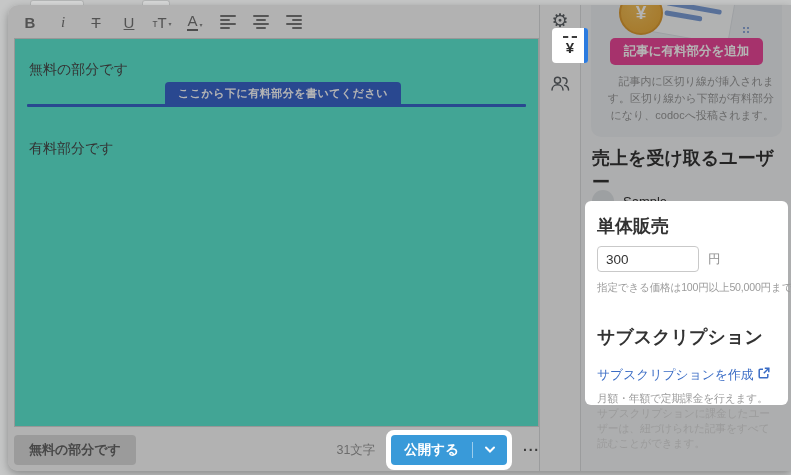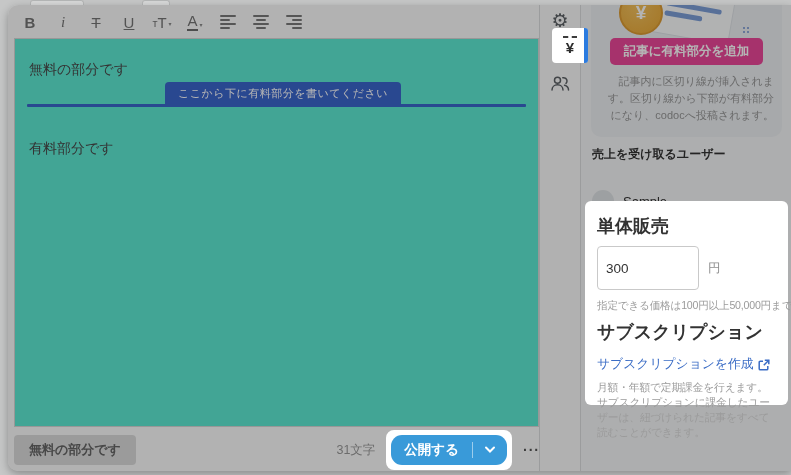--- a/index.html
+++ b/index.html
@@ -37,31 +37,31 @@
   .al { display:flex; flex-direction:column; gap:2px; width:16px; }
   .al span { height:2px; background:#7b7b7b; border-radius:1px; }
   .al span:nth-child(odd) { width:16px; }
   .al span:nth-child(even) { width:10px; }
   .al.c { align-items:center; } .al.r { align-items:flex-end; } .al.l { align-items:flex-start; }
 
   
   .editor-box { position:absolute; left:6px; top:33px; width:525px; height:389px; background:#5eead4; border:1px solid #d7d7d7; }
   .free-text { position:absolute; left:14px; top:22px; font-size:14px; color:#4a4a4a; }
   .paid-text { position:absolute; left:14px; top:101px; font-size:14px; color:#4a4a4a; }
-  .divider { position:absolute; left:0; right:0; top:42px; height:26px; }
+  .divider { position:absolute; left:0; right:0; top:42px; height:26px;font-weight:bold; }
   .divider-line { position:absolute; left:12px; right:12px; bottom:0; height:3px; background:#3b66cc; border-radius:1px; }
   .divider-tab { position:absolute; left:150px; bottom:3px; height:22px; line-height:22px; padding:0 13px; background:#3b66cc; color:#fff; font-size:11px; border-radius:4px 4px 0 0; letter-spacing:0.5px; }
 
   
   .bottom-bar { position:absolute; left:6px; top:424px; width:526px; height:42px; display:flex; align-items:center; }
   .tag-btn { height:30px; padding:0 15px; background:#dcdcdc; color:#666; border:none; border-radius:4px; font-size:13px; font-weight:bold; font-family:inherit; cursor:pointer; }
   .right-group { margin-left:auto; display:flex; align-items:center; gap:11px; }
   .char-count { font-size:12.5px; color:#9a9a9a; }
   .publish-spot { position:relative; background:#fff; border-radius:8px; padding:5px; }
-  .publish-btn { display:flex; align-items:center; height:30px; background:#399ad9; border:none; border-radius:11px; color:#fff; font-weight:bold; font-size:13.5px; font-family:inherit; cursor:pointer; }
+  .publish-btn { display:flex; align-items:center; height:30px; background:#399ad9; border:none; border-radius:4px; color:#fff; font-weight:bold; font-size:13.5px; font-family:inherit; cursor:pointer; }
   .publish-label { padding:0 13px; }
   .pub-sep { width:1px; height:16px; background:rgba(255,255,255,0.5); }
   .pub-chev { padding:0 11px; display:flex; align-items:center; }
   .more-btn { border:none; background:none; color:#555; font-size:14px; font-weight:bold; letter-spacing:1px; cursor:pointer; font-family:inherit; }
 
   
   .rail { position:absolute; left:531px; top:0; width:42px; height:100%; background:#fbfbfb; border-left:1px solid #dcdedf; border-right:1px solid #dcdedf; }
   .gear-btn { position:absolute; left:0; right:0; top:4px; text-align:center; font-size:19px; color:#5e6367; cursor:pointer; }
   .yen-spot { position:absolute; left:12px; top:23px; width:36px; height:35px; background:#fff; border-radius:4px; display:flex; flex-direction:column; align-items:center; justify-content:center; cursor:pointer; }
   .yen-dash { width:14px; border-top:2px dashed #3d3d3d; margin-bottom:2px; }
@@ -73,34 +73,34 @@
   .panel { position:absolute; left:573px; top:0; width:210px; height:100%; background:#f6f7f8; }
   .inner-panel { position:absolute; left:10px; top:0; width:191px; height:132px; background:#edf0f3; border-radius:0 0 10px 10px; }
   .illus { position:relative; height:34px; }
   .doc { position:absolute; left:62px; top:-18px; width:80px; height:52px; background:#fbfcfd; border:1px solid #dfe3e7; border-radius:4px; transform:rotate(10deg); padding:7px 0 0 11px; }
   .doc span { display:block; height:5px; border-radius:2px; background:#7d9fd8; margin-bottom:5px; }
   .doc span:nth-child(1) { width:56px; } .doc span:nth-child(2) { width:56px; } .doc span:nth-child(3) { width:38px; }
   .coin { position:absolute; left:28px; top:-14px; width:44px; height:44px; border-radius:50%; background:radial-gradient(circle at 40% 35%, #f4c25e, #e9a836); border:2px solid #dd9c33; display:flex; align-items:center; justify-content:center; color:#fff; font-size:19px; font-weight:bold; }
   .dot-deco { position:absolute; left:152px; top:22px; width:2px; height:2px; background:#8fa9d9; box-shadow:4px 0 #8fa9d9, 0 4px #8fa9d9, 4px 4px #8fa9d9; }
   .add-btn { position:absolute; left:19px; top:33px; width:153px; height:27px; background:#ec4899; border:none; border-radius:5px; color:#fff; font-size:12.5px; font-weight:bold; font-family:inherit; cursor:pointer; }
   .caption { position:absolute; left:8px; right:8px; top:68px; font-size:11px; line-height:1.55; color:#979797; text-align:right; }
-  .seller-heading { position:absolute; left:11px; top:141px; font-size:12px; font-weight:bold; color:#333; }
+  .seller-heading { position:absolute; left:11px; top:141px; font-size:18px; font-weight:bold; color:#333; }
   .seller-row { position:absolute; left:11px; top:159px; display:flex; align-items:center; gap:9px;margin-top:26px; }
   .avatar { width:22px; height:22px; border-radius:50%; background:#dfe3e6; }
   .seller-name { font-size:13px; color:#333; }
 
   .card { position:absolute; left:4px; top:196px; width:203px; height:204px; background:#fff; border-radius:6px; padding:13px 12px; }
   .card-h { font-size:18px; font-weight:bold; color:#333; }
   .price-row { margin-top:8px; display:flex; align-items:center; gap:9px; }
-  .price-input { width:102px; height:44px; border:1px solid #c9c9c9; border-radius:4px; padding:0 8px; font-size:13.5px; color:#333; font-family:inherit; }
+  .price-input { width:102px; height:26px; border:1px solid #c9c9c9; border-radius:4px; padding:0 8px; font-size:13.5px; color:#333; font-family:inherit; }
   .currency { font-size:12.5px; color:#8e8e8e; }
   .note { margin-top:8px; font-size:10.6px; color:#9b9b9b; line-height:1.42; letter-spacing:-0.2px; }
   .note .nowrap { white-space:nowrap; }
-  .card-h2 { margin-top:7px; }
-  .sub-link { margin-top:12px; display:flex; align-items:center; gap:4px; font-size:12.8px; color:#3a6cc5; cursor:pointer; }
+  .card-h2 { margin-top:30px; }
+  .sub-link { margin-top:18px; display:flex; align-items:flex-start; gap:4px; font-size:12.8px; color:#3a6cc5; cursor:pointer; }
   .sub-note { margin-top:7px; font-size:10.8px; color:#9b9b9b; line-height:1.38; letter-spacing:-0.2px; }
 </style>
 </head>
 <body>
 
 <div class="artifact a1"></div>
 <div class="artifact a2"></div>
 
 <div class="canvas">
 

